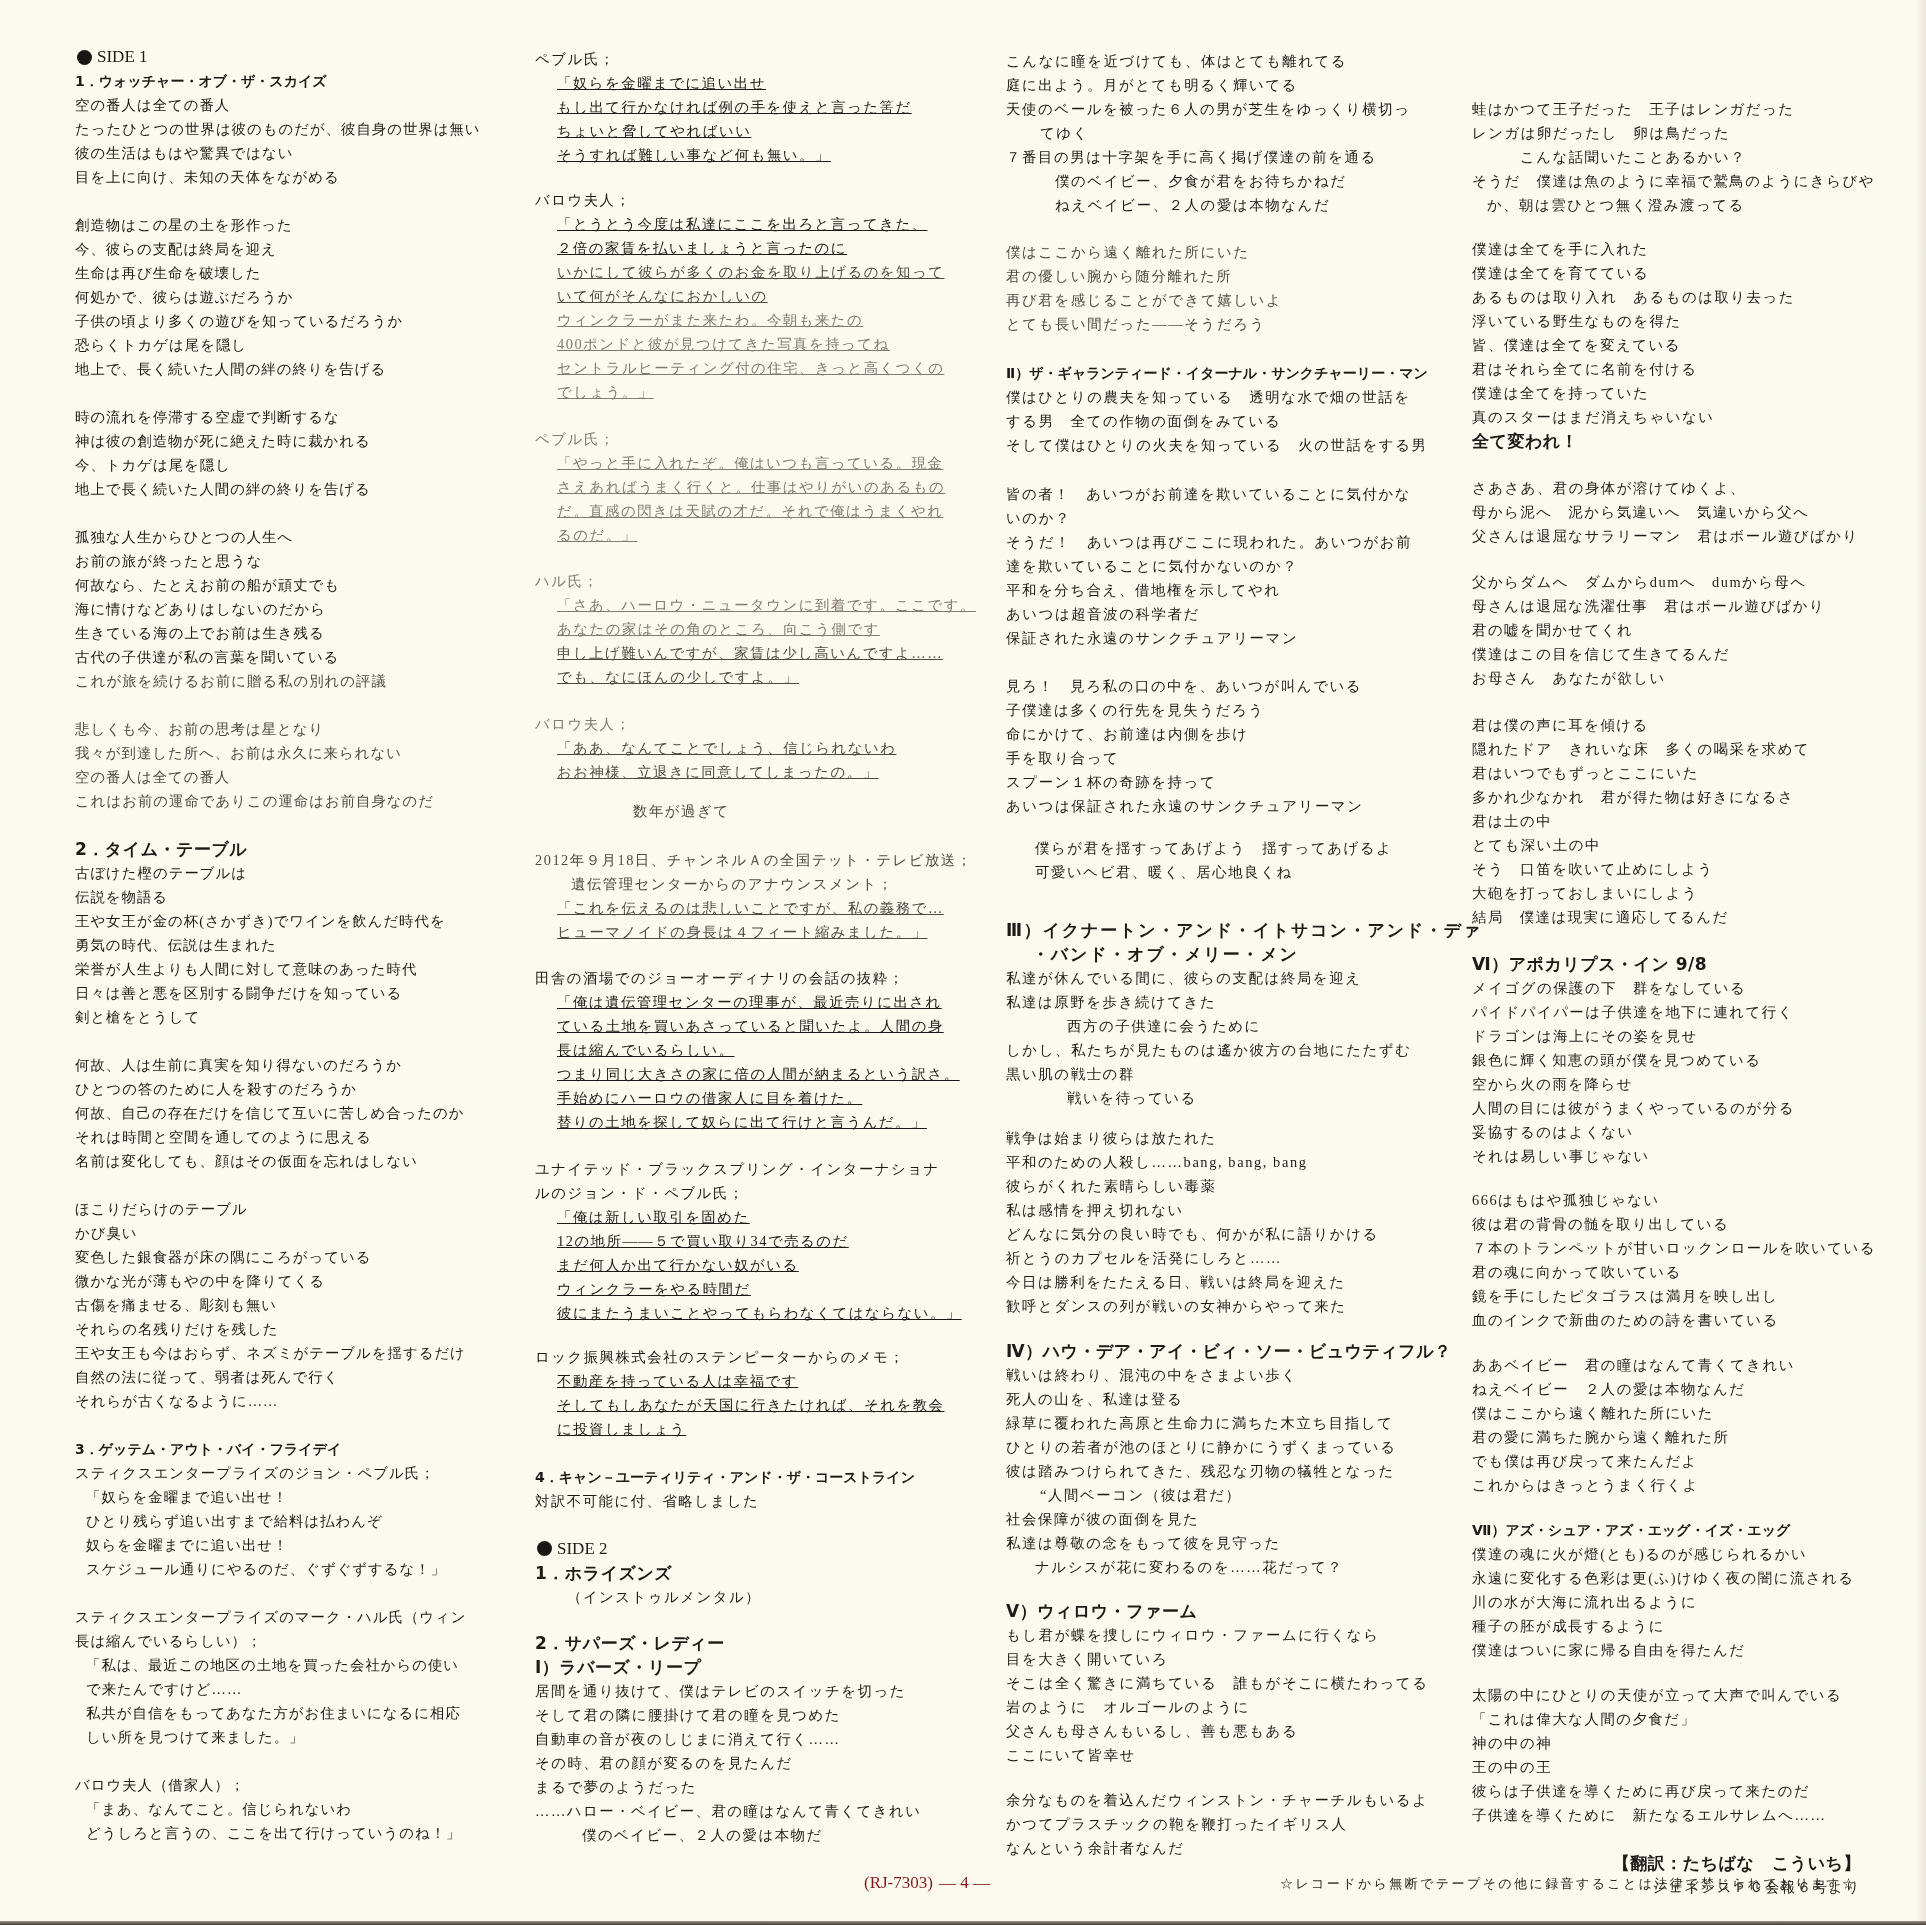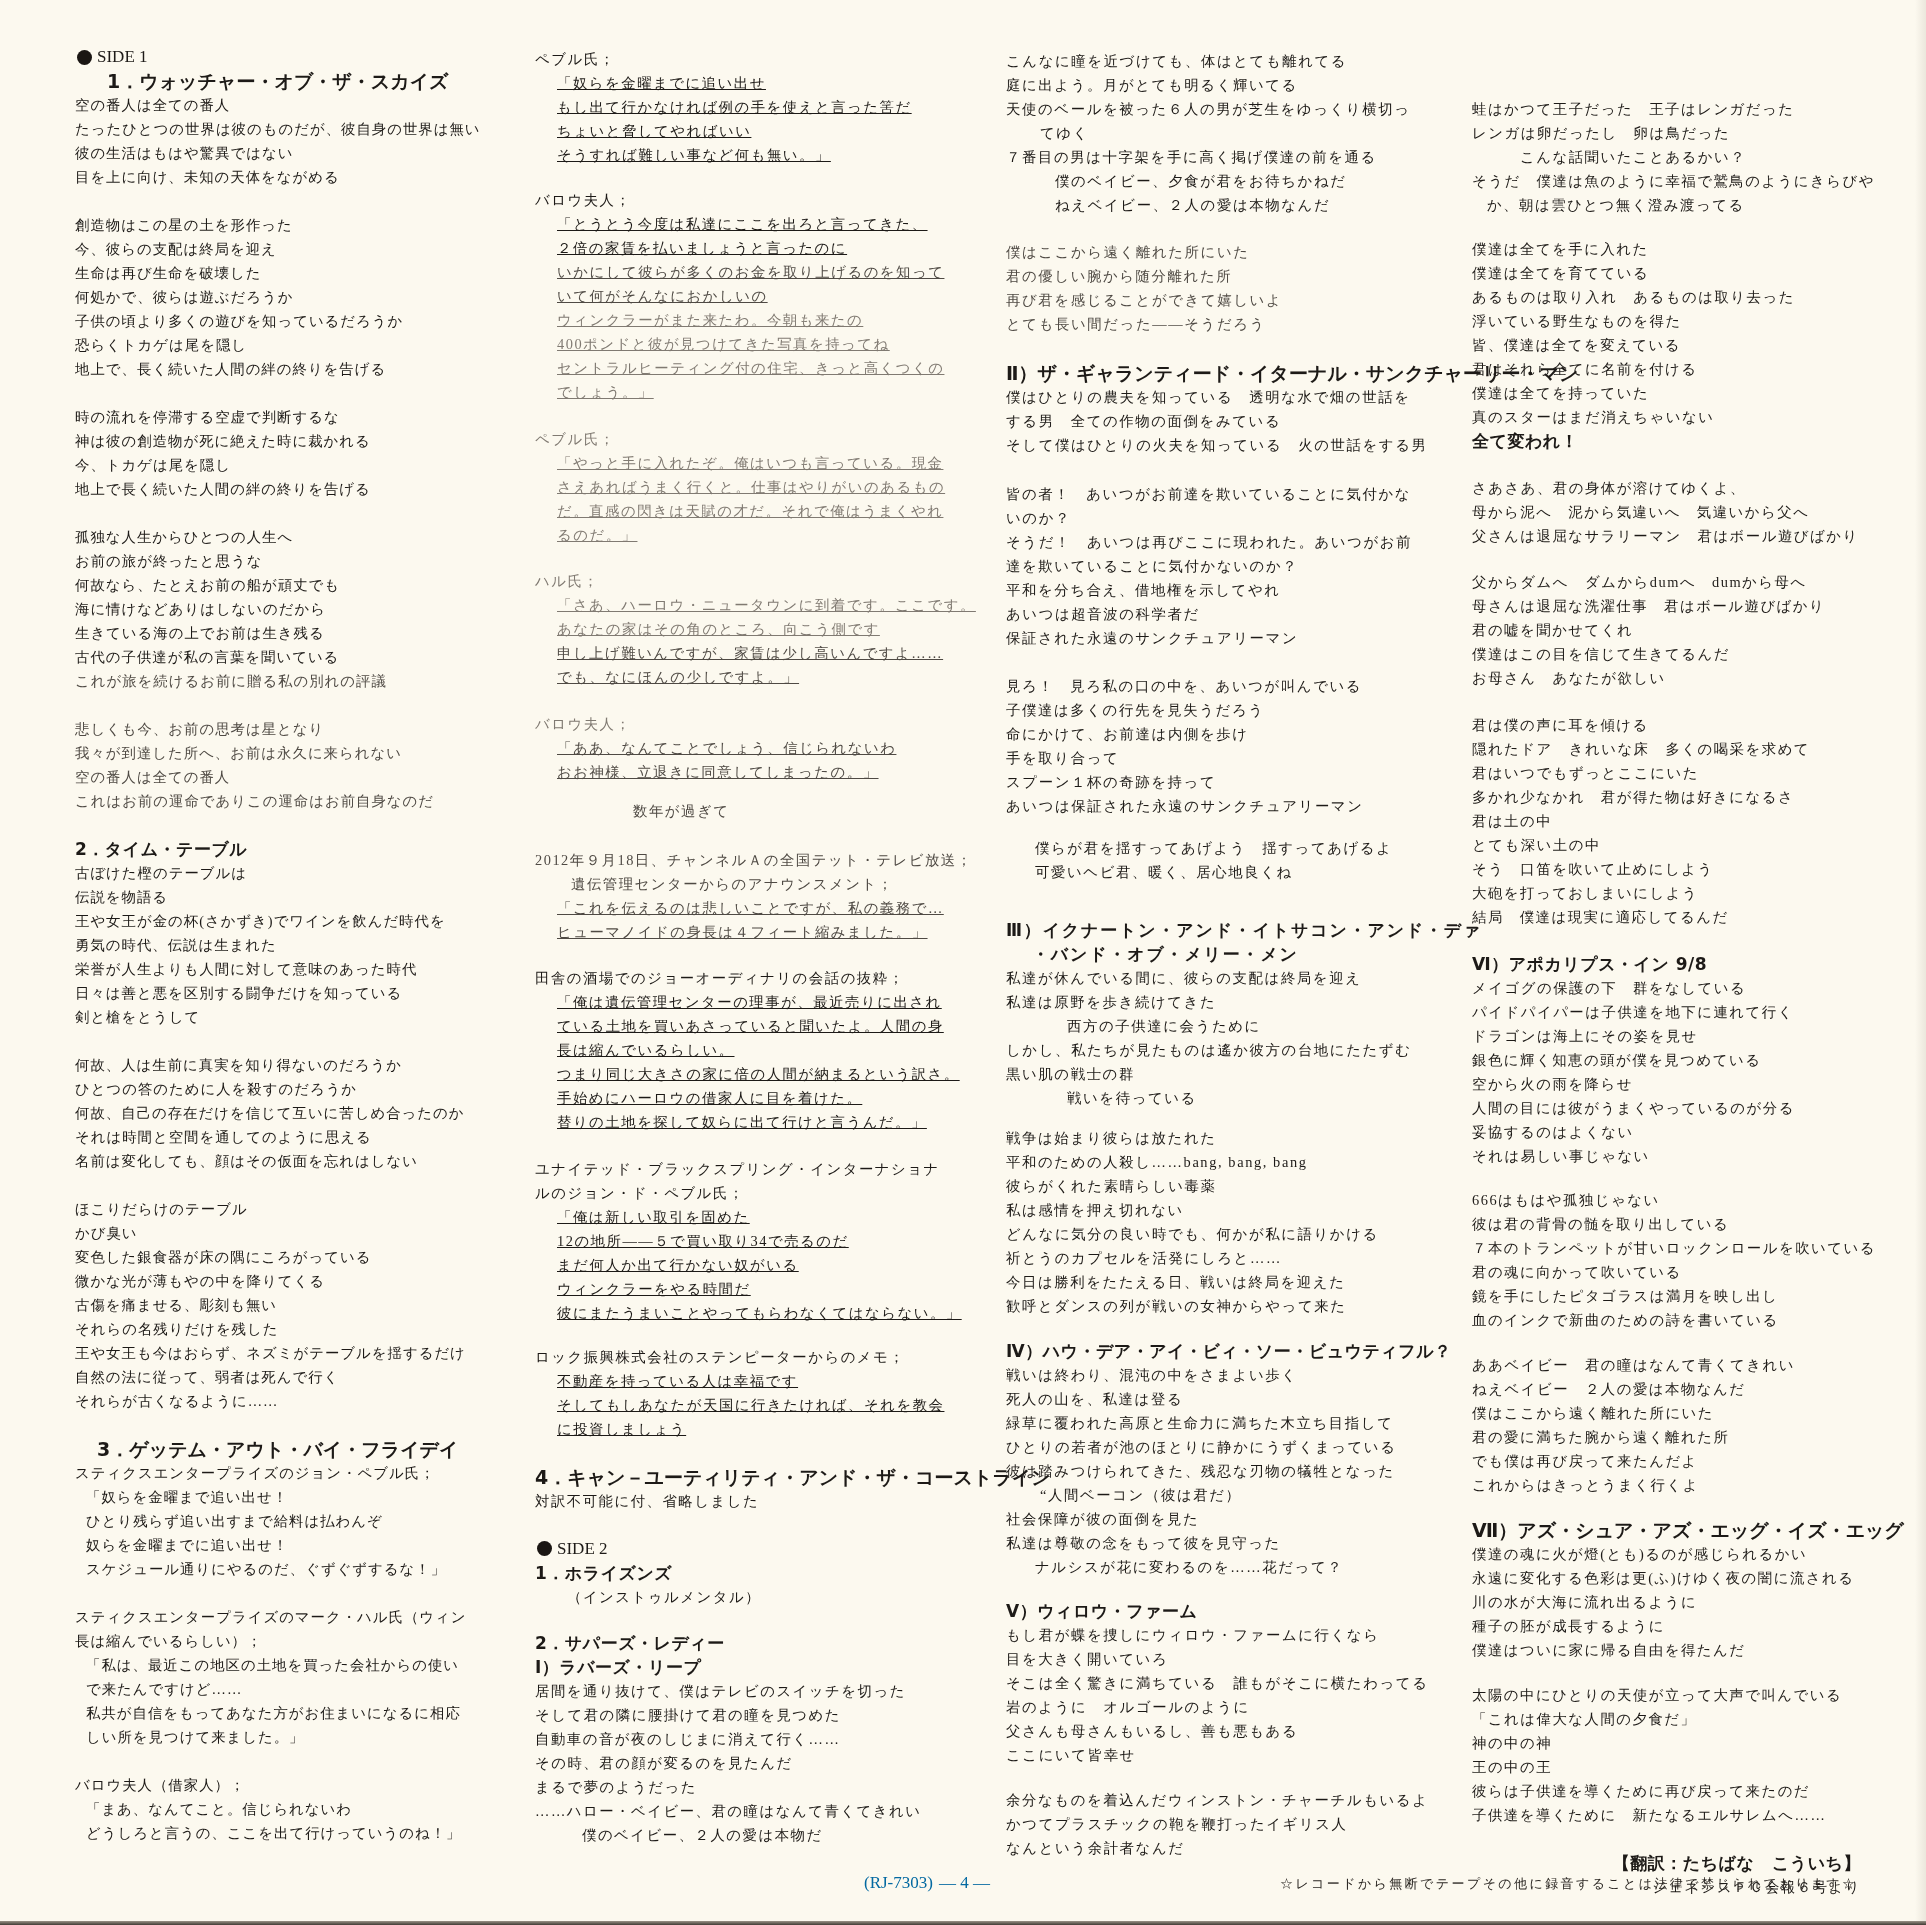--- a/index.html
+++ b/index.html
@@ -14,34 +14,34 @@
     font-size:14.4px;
   }
   .col .l { display:block; height:var(--lh); line-height:var(--lh); white-space:nowrap; }
   .col .g { display:block; }
   .c1 { left:75px;   top:45px; --lh:24px; letter-spacing:1px; }
   .c2 { left:535px;  top:47px; --lh:24px;  letter-spacing:1.5px; }
   .c3 { left:1006px; top:49px; --lh:24px;  letter-spacing:1.6px; }
   .c4 { left:1472px; top:50px; --lh:24px; letter-spacing:1.5px; width:389px;margin-top:47px; }
 
   .t { font-family:"DejaVu Sans","Liberation Sans",sans-serif; font-weight:bold; font-size:17px; letter-spacing:0.5px; }
-  .t.tight { font-size:19px; letter-spacing:0;text-align:center; }
+  .t.tight { font-size:14px; letter-spacing:0; }
   .t.wide { letter-spacing:1.8px; }
 
   .side { display:flex !important; align-items:center; font-family:"Liberation Serif","DejaVu Serif",serif; font-size:17px; letter-spacing:0; }
   .bullet { display:inline-block; width:15px; height:15px; border-radius:50%; background:#1a1613; margin-right:5px; margin-left:2px; }
 
   .q1 { padding-left:11px; }
   .q2 { padding-left:22px;text-decoration:underline; }
   .f1 { color:#4f4a44; }
   .f2 { color:#807a72; }
   .right { text-align:right; }
 
   .pagenum { position:absolute; left:864px; top:1871px; height:24px; line-height:24px;
-    font-family:"Liberation Serif","DejaVu Serif",serif; font-size:17px; color:#0369a1; white-space:nowrap; }
+    font-family:"Liberation Serif","DejaVu Serif",serif; font-size:17px; color:#7f1d1d; white-space:nowrap; }
   .pagenum span + span { margin-left:6px; }
   .copyright { position:absolute; left:1280px; top:1872px; height:24px; line-height:24px;
     font-family:"Liberation Serif","DejaVu Serif",serif; font-size:13px; letter-spacing:2.4px; color:#2a2622; white-space:nowrap; }
 
   .edge-bottom { position:absolute; left:0; right:0; bottom:0; height:5px; background:linear-gradient(#9a9286,#2b2722); }
   .edge-right { position:absolute; top:0; bottom:0; right:0; width:12px; background:linear-gradient(90deg, rgba(0,0,0,0), rgba(120,110,95,0.14)); }
 </style>
 </head>
 <body>
 

